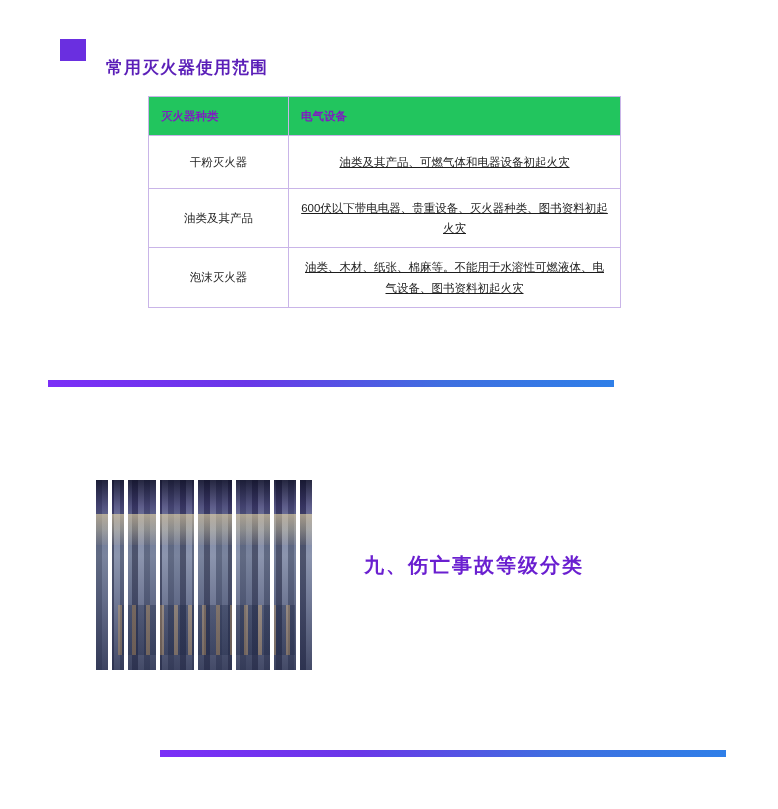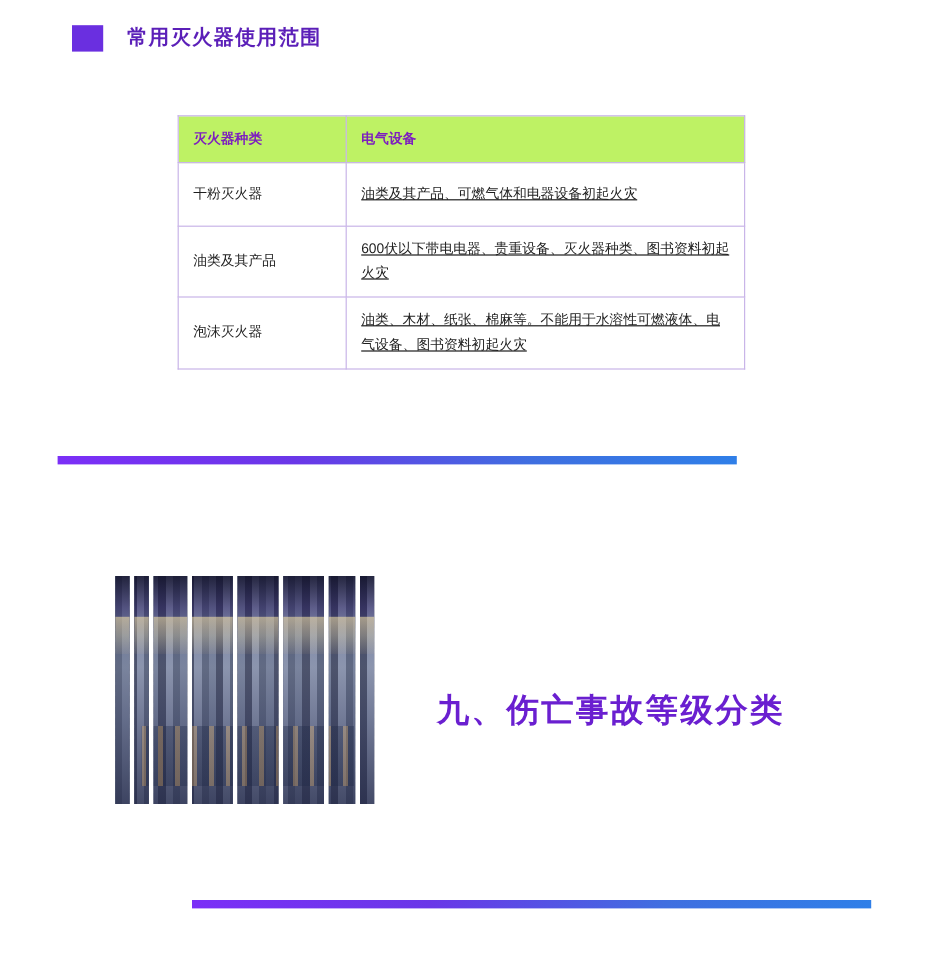--- a/index.html
+++ b/index.html
@@ -28,20 +28,21 @@
     width: 26px;
     height: 22px;
     background: #6a2fe0;
     margin-right: 20px;
   }
   .heading-text {
     font-size: 17px;
     font-weight: bold;
     color: #5b1fb8;
     letter-spacing: 1px;
+    margin-top: 36px;
   }
 
   
   .table-wrap {
     position: absolute;
     left: 148px;
     top: 96px;
     width: 472px;
   }
   table.ext-table {
@@ -50,27 +51,28 @@
     table-layout: fixed;
   }
   table.ext-table th,
   table.ext-table td {
     border: 1px solid #c9b5e8;
     vertical-align: middle;
     font-size: 11.5px;
     line-height: 1.75;
     padding: 9px 12px;
     color: #1d1d1d;
+    text-align: center;
   }
   table.ext-table th {
     color: #7d1fbf;
     font-weight: bold;
     text-align: left;
     height: 18px;
-    background: #bef264;
+    background: #22c55e;
   }
   table.ext-table col.c1 { width: 140px; }
   table.ext-table col.c2 { width: 332px; }
   td.cat {
     height: 34px;
   }
   td.scope {
     height: 34px;
     text-decoration: underline;
   }
@@ -148,22 +150,22 @@
     background:
       repeating-linear-gradient(90deg,
         rgba(255,190,90,0.28) 0px, rgba(255,190,90,0.28) 4px,
         rgba(30,40,70,0.35) 4px, rgba(30,40,70,0.35) 14px);
   }
 
   
   .big-title {
     position: absolute;
     left: 364px;
-    top: 574px;
-    font-size: 27px;
+    top: 552px;
+    font-size: 20px;
     font-weight: bold;
     color: #6a1fd0;
     letter-spacing: 2px;
     white-space: nowrap;
   }
 </style>
 </head>
 <body>
 
 <div class="section-heading">

